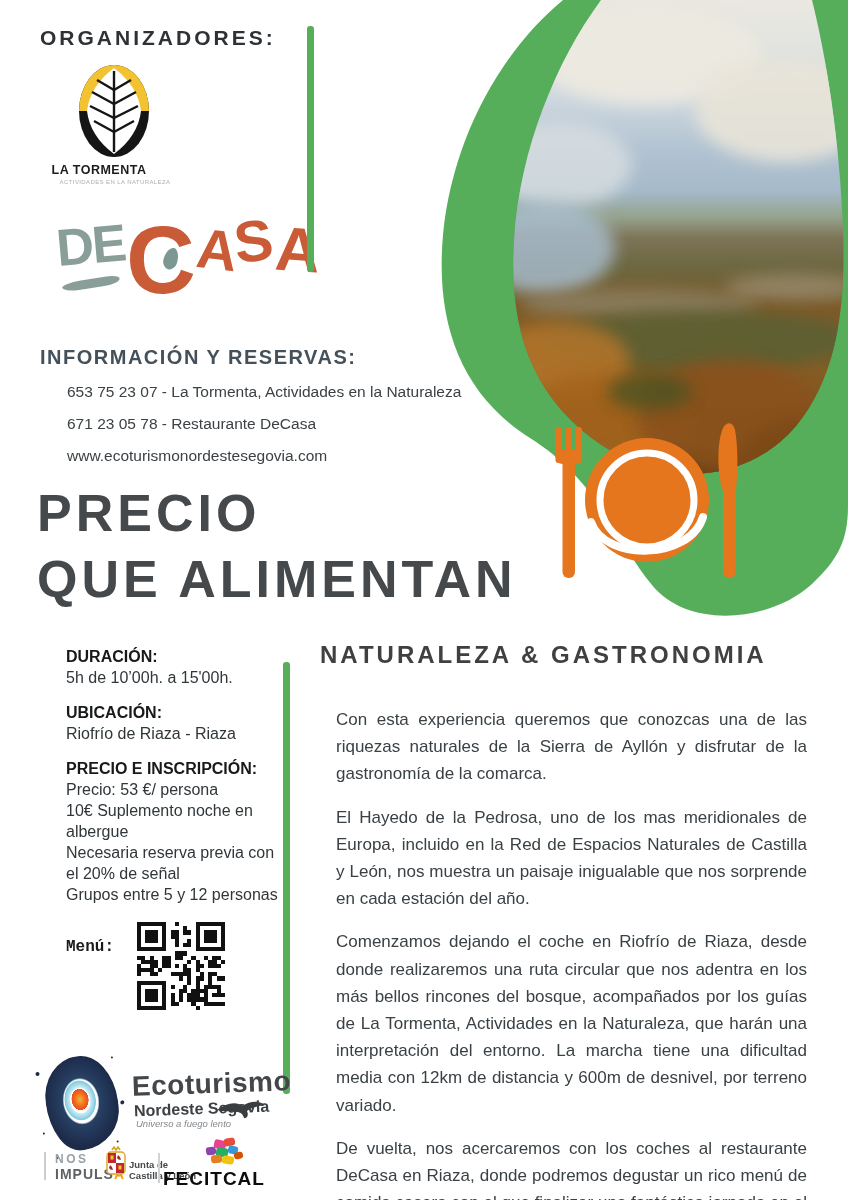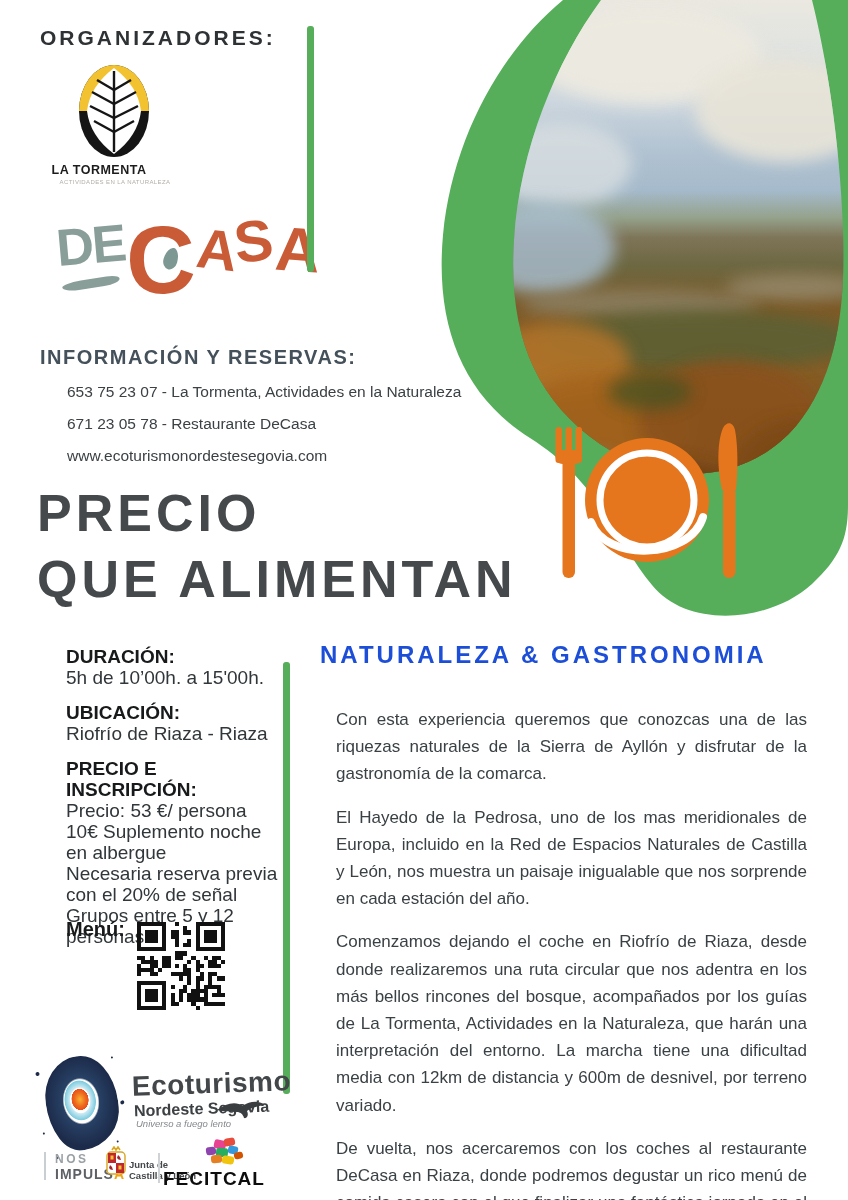--- a/index.html
+++ b/index.html
@@ -33,31 +33,31 @@
   .contact{left:67px;top:376px;font-size:15.5px;color:#3b4144;line-height:32px;}
 
   
   .main-title{left:37px;top:480px;font-size:52px;line-height:66px;font-weight:600;
               letter-spacing:4px;color:#45494b;}
 
   
   .hero{left:420px;top:0;pointer-events:none;}
 
   
-  .details{left:66px;top:646px;width:217px;color:#303639;font-size:19px;line-height:21px;}
+  .details{left:66px;top:646px;width:217px;color:#303639;font-size:16px;line-height:21px;}
   .details .sec{margin-bottom:14px;}
   .details .lbl{font-weight:800;color:#17191a;}
   .menu-row{left:66px;top:918px;width:220px;}
-  .menu-lbl{font-weight:800;font-size:20px;color:#17191a;display:inline-block;vertical-align:top;margin-top:0;}
+  .menu-lbl{font-weight:800;font-size:16px;color:#17191a;display:inline-block;vertical-align:top;margin-top:20px;font-family:Liberation Mono, monospace;}
   .qr{position:absolute;left:69px;top:2px;width:92px;height:92px;}
   .qr svg{width:92px;height:92px;shape-rendering:crispEdges;}
 
   
   .right-heading{left:320px;top:641px;width:505px;font-size:24px;font-weight:700;
-                 letter-spacing:3px;color:#1d4ed8;}
+                 letter-spacing:3px;color:#404040;}
   .right-body{left:320px;top:690px;width:503px;font-size:17px;line-height:27.2px;color:#3a4145;
               text-align:justify;}
   .right-body p{margin:16px;}
 
   
   .eco-blob{left:46px;top:1056px;width:72px;height:94px;transform:rotate(-8deg);
     border-radius:52% 48% 58% 42%/46% 54% 44% 56%;
     background:
       radial-gradient(closest-side at 48% 46%, #f9b234 0%, #ed6a1e 16%, #e94f1c 24%, rgba(0,0,0,0) 25%),
       radial-gradient(closest-side at 48% 47%, rgba(0,0,0,0) 28%, #cdeaf4 30%, #7fccdf 44%, rgba(0,0,0,0) 46%),

